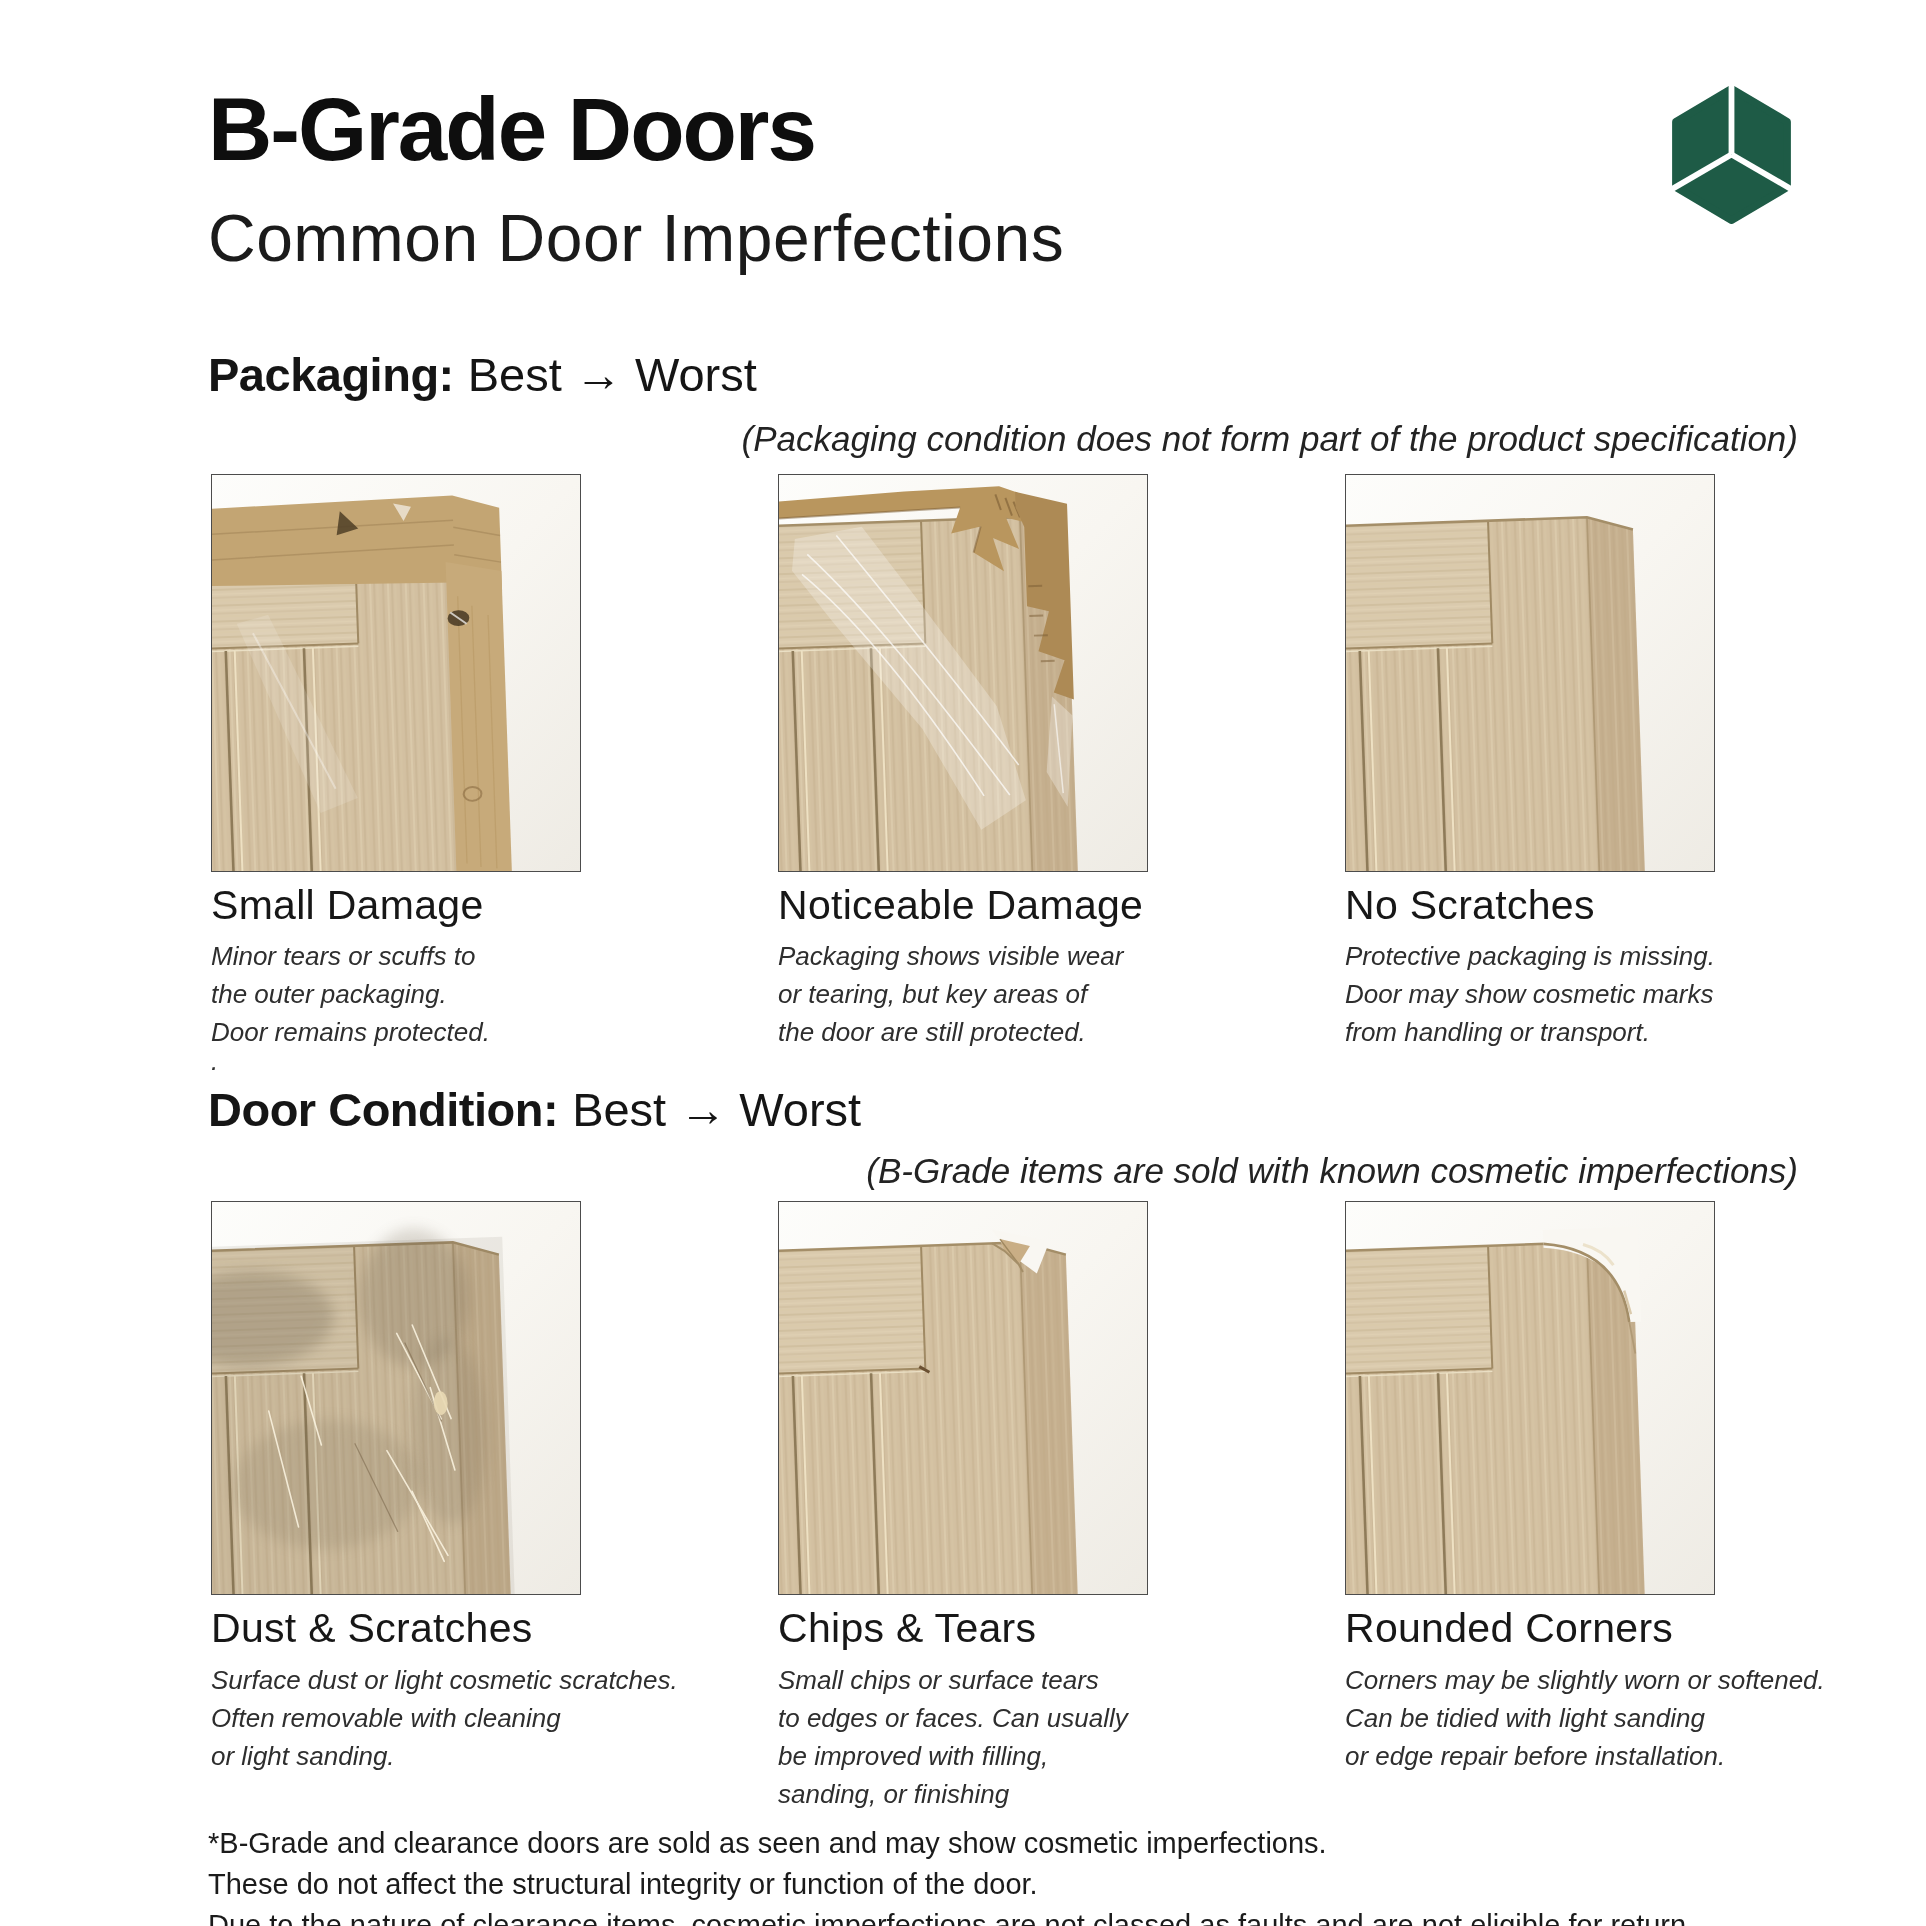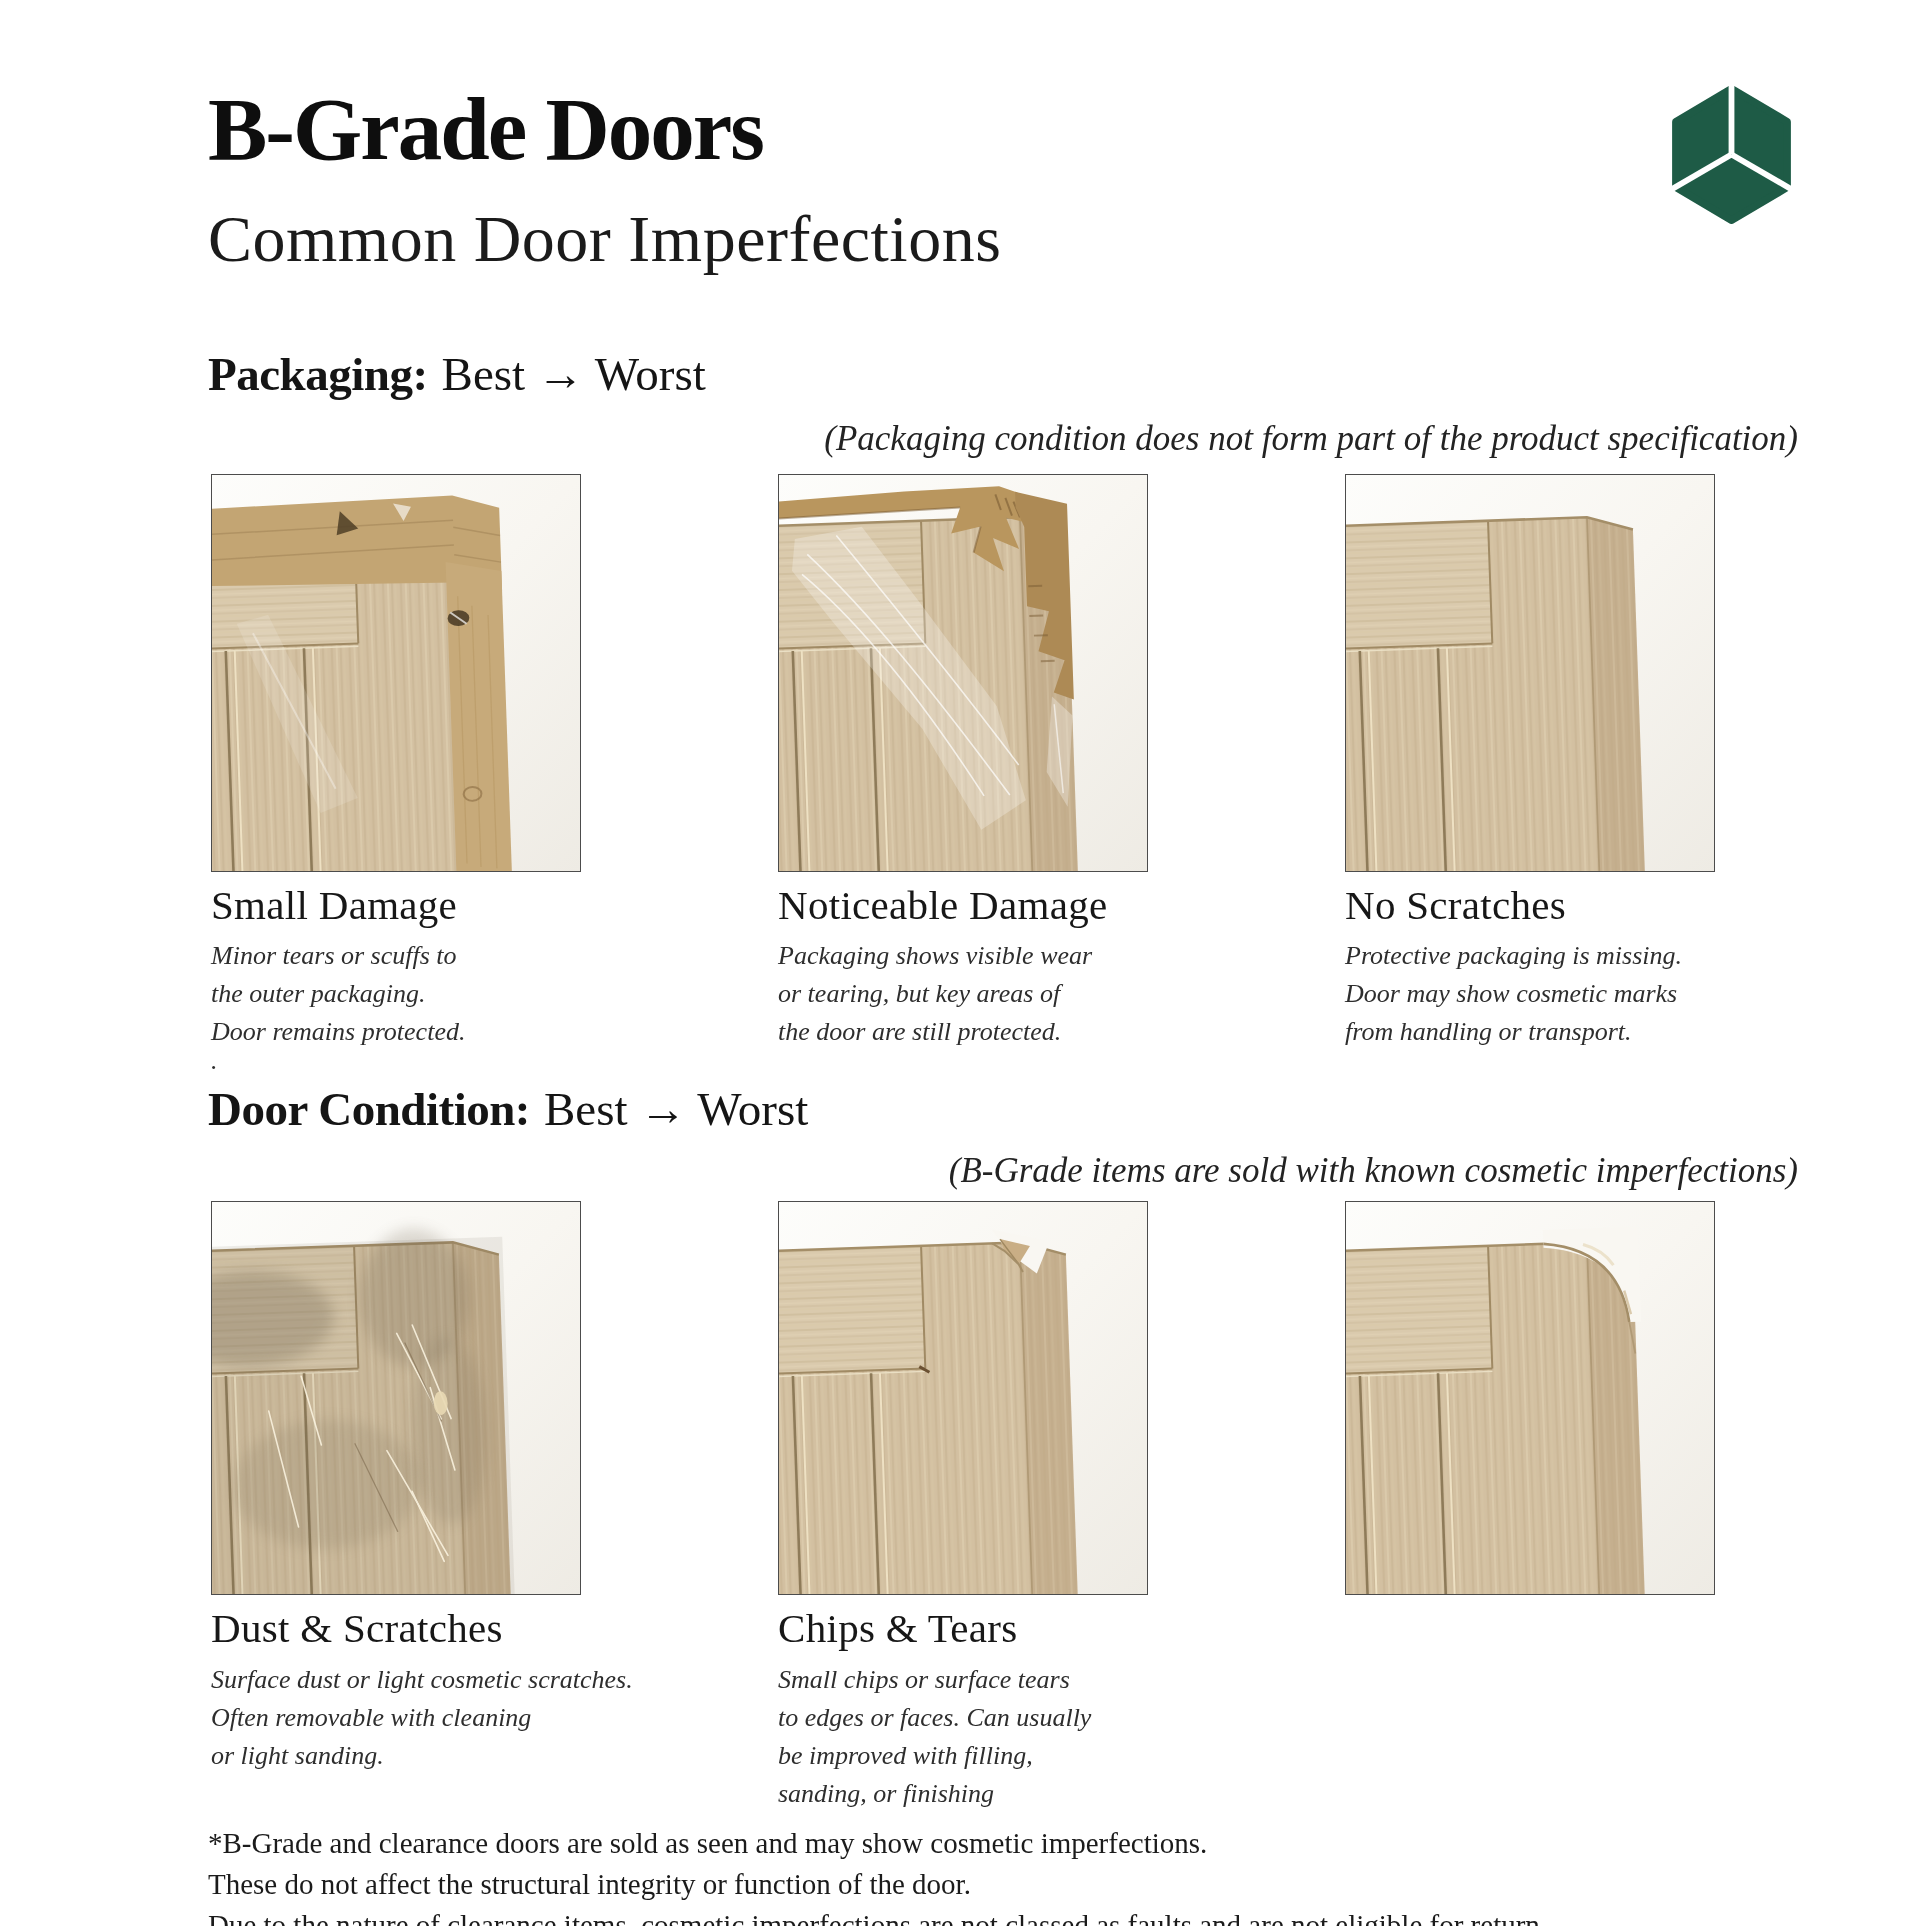--- a/index.html
+++ b/index.html
@@ -3,21 +3,21 @@
 <meta charset="utf-8">
 <style>
   html,body{margin:0;padding:0;background:#ffffff;}
   .page{
     position:relative;
     width:1927px;height:1927px;
     box-sizing:border-box;
     background:#ffffff;
     overflow:hidden;
     padding:81px 129px 0 208px;
-    font-family:Liberation Serif, serif;
+    font-family:Liberation Sans, sans-serif;
     color:#161616;
   }
   .title{
     font-size:89px;font-weight:700;letter-spacing:-2px;
     line-height:1.08;margin:0;color:#0e0e0e;
   }
   .subtitle{
     font-size:66px;font-weight:400;letter-spacing:0.5px;
     line-height:1.15;margin:24px 0 0 0;color:#1b1b1b;
   }
@@ -281,20 +281,28 @@
           <use href="#doorBase"></use>
           <g transform="rotate(-2 40 404)">
             <path d="M212,36 L308,36 L308,132 L296,132 Q292,62 212,54 Z" fill="#f9f7f2"></path>
             <path d="M212,50 Q288,58 296,132" fill="none" stroke="#a48e68" stroke-width="2.6"></path>
             <path d="M252,52 q20 6 30 22" stroke="#e9dcc0" stroke-width="3" opacity="0.8" fill="none"></path>
             <path d="M292,100 l6 24" stroke="#cdb68e" stroke-width="2.5" opacity="0.7" fill="none"></path>
             <path d="M296,132 L301,164" stroke="#b09a76" stroke-width="1.8" fill="none"></path>
           </g>
         </svg>
       </div>
+      <figcaption>
+        <div class="cap-title">Rounded Corners</div>
+        <div class="cap-body">
+          <div class="cap-line">Corners may be slightly worn or softened.</div>
+          <div class="cap-line">Can be tidied with light sanding</div>
+          <div class="cap-line">or edge repair before installation.</div>
+        </div>
+      </figcaption>
     </figure>
   </div>
 
   <div class="footer">
     <div>*B-Grade and clearance doors are sold as seen and may show cosmetic imperfections.</div>
     <div>These do not affect the structural integrity or function of the door.</div>
     <div>Due to the nature of clearance items, cosmetic imperfections are not classed as faults and are not eligible for return.</div>
   </div>
 
 </div>

